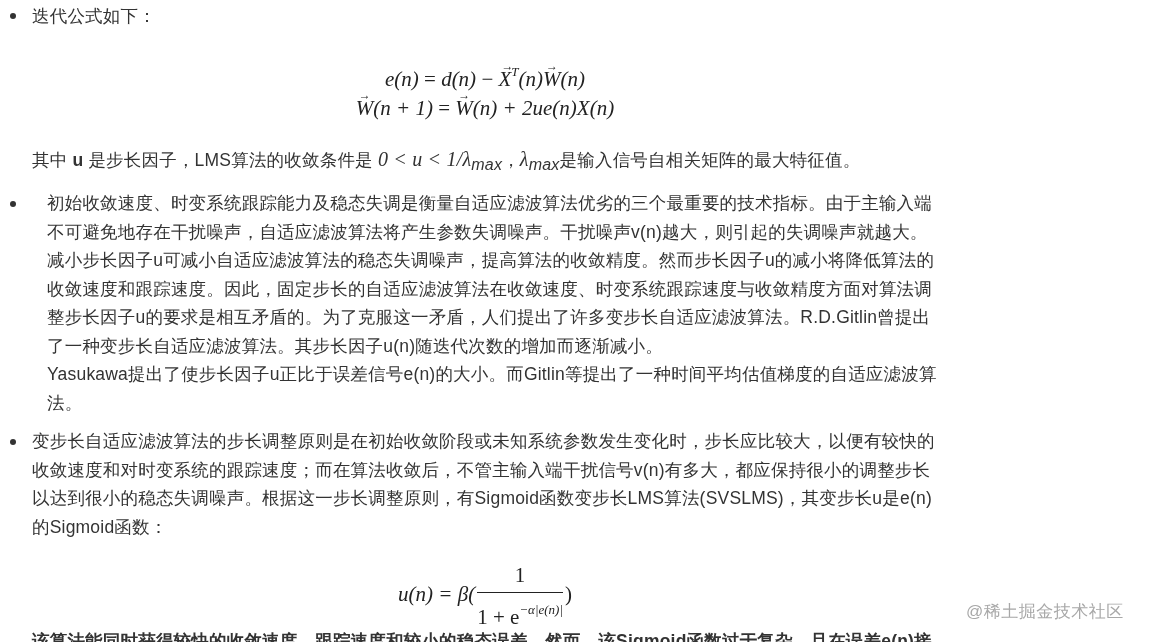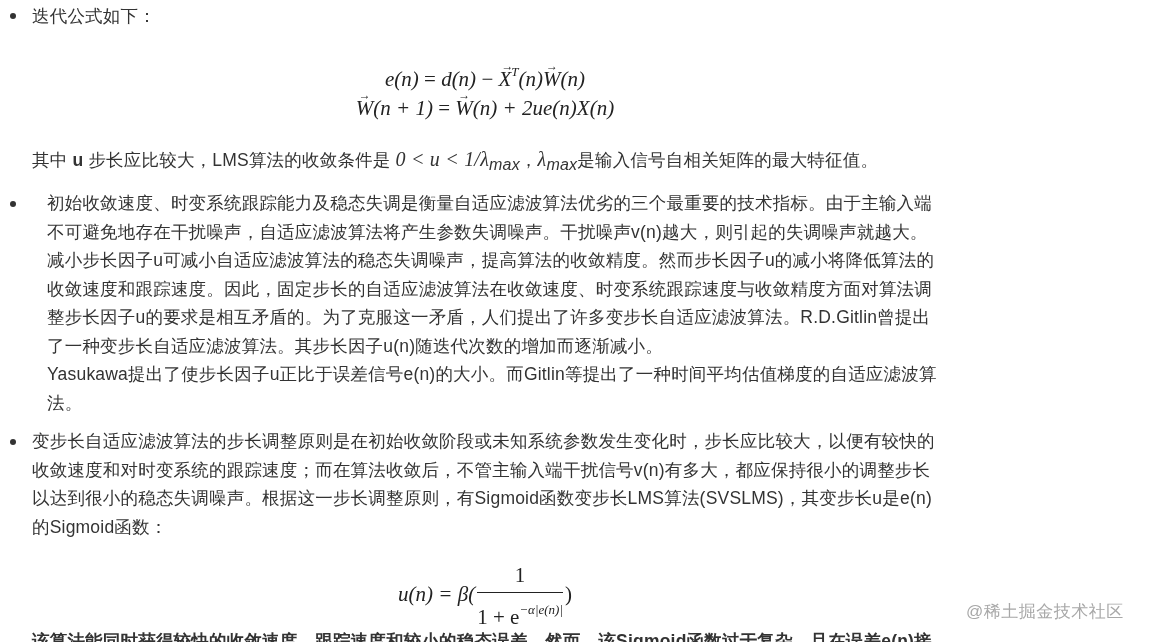--- a/index.html
+++ b/index.html
@@ -43,21 +43,21 @@
       <p class="para">迭代公式如下：</p>
 
       <div class="math" style="margin-top:26px;">
         <i>e(n)</i><span> = </span><i>d(n)</i><span> − </span><i class="vec">X</i><span class="sup">T</span><i>(n)</i><i class="vec">W</i><i>(n)</i>
       </div>
       <div class="math">
         <i class="vec">W</i><i>(n + 1)</i><span> = </span><i class="vec">W</i><i>(n)</i><i> + 2ue(n)X(n)</i>
       </div>
 
       <p class="para" style="margin-top:22px;">
-        <span>其中 </span><b>u</b><span> 步长应比较大，LMS算法的收敛条件是 </span><i class="inl-math">0 &lt; u &lt; 1/λ</i><span class="sub">max</span><span>，</span><i class="inl-math">λ</i><span class="sub">max</span><span>是输入信号自相关矩阵的最大特征值。</span>
+        <span>其中 </span><b>u</b><span> 是步长因子，LMS算法的收敛条件是 </span><i class="inl-math">0 &lt; u &lt; 1/λ</i><span class="sub">max</span><span>，</span><i class="inl-math">λ</i><span class="sub">max</span><span>是输入信号自相关矩阵的最大特征值。</span>
       </p>
     </li>
 
     <li class="item" style="margin-top:10px;padding-left:47px;">
       <span class="bullet" style="top:12px;"></span>
       <p class="para">
         <span>初始收敛速度、时变系统跟踪能力及稳态失调是衡量自适应滤波算法优劣的三个最重要的技术指标。由于主输入端不可避免地存在干扰噪声，自适应滤波算法将产生参数失调噪声。干扰噪声v(n)越大，则引起的失调噪声就越大。减小步长因子u可减小自适应滤波算法的稳态失调噪声，提高算法的收敛精度。然而步长因子u的减小将降低算法的收敛速度和跟踪速度。因此，固定步长的自适应滤波算法在收敛速度、时变系统跟踪速度与收敛精度方面对算法调整步长因子u的要求是相互矛盾的。为了克服这一矛盾，人们提出了许多变步长自适应滤波算法。R.D.Gitlin曾提出了一种变步长自适应滤波算法。其步长因子u(n)随迭代次数的增加而逐渐减小。</span><br>
         <span>Yasukawa提出了使步长因子u正比于误差信号e(n)的大小。而Gitlin等提出了一种时间平均估值梯度的自适应滤波算法。</span>
       </p>
     </li>

